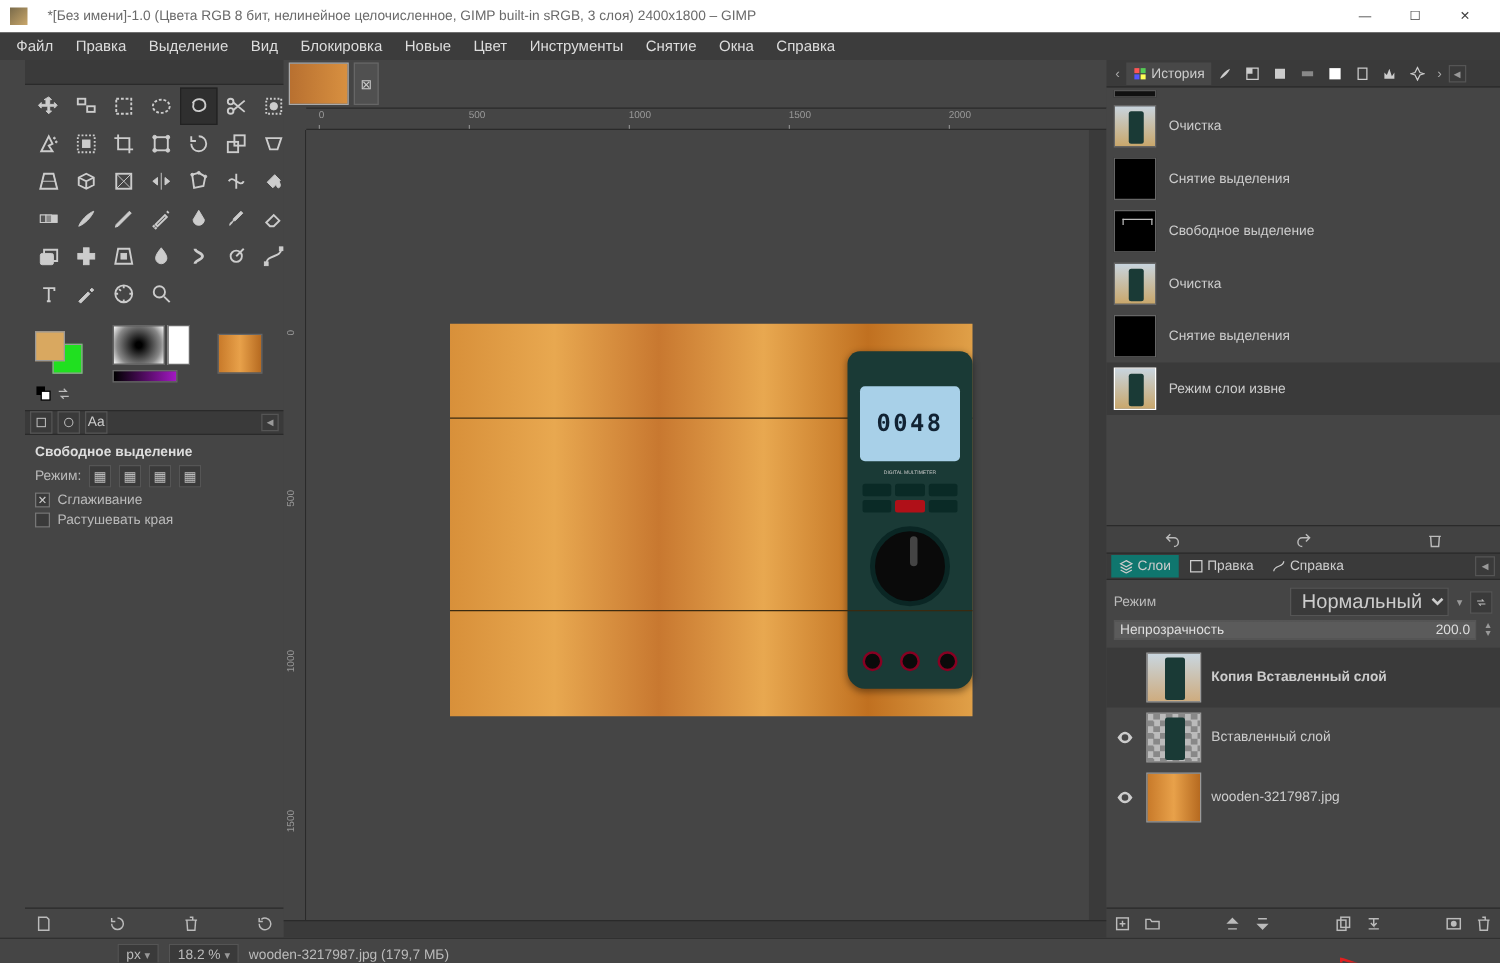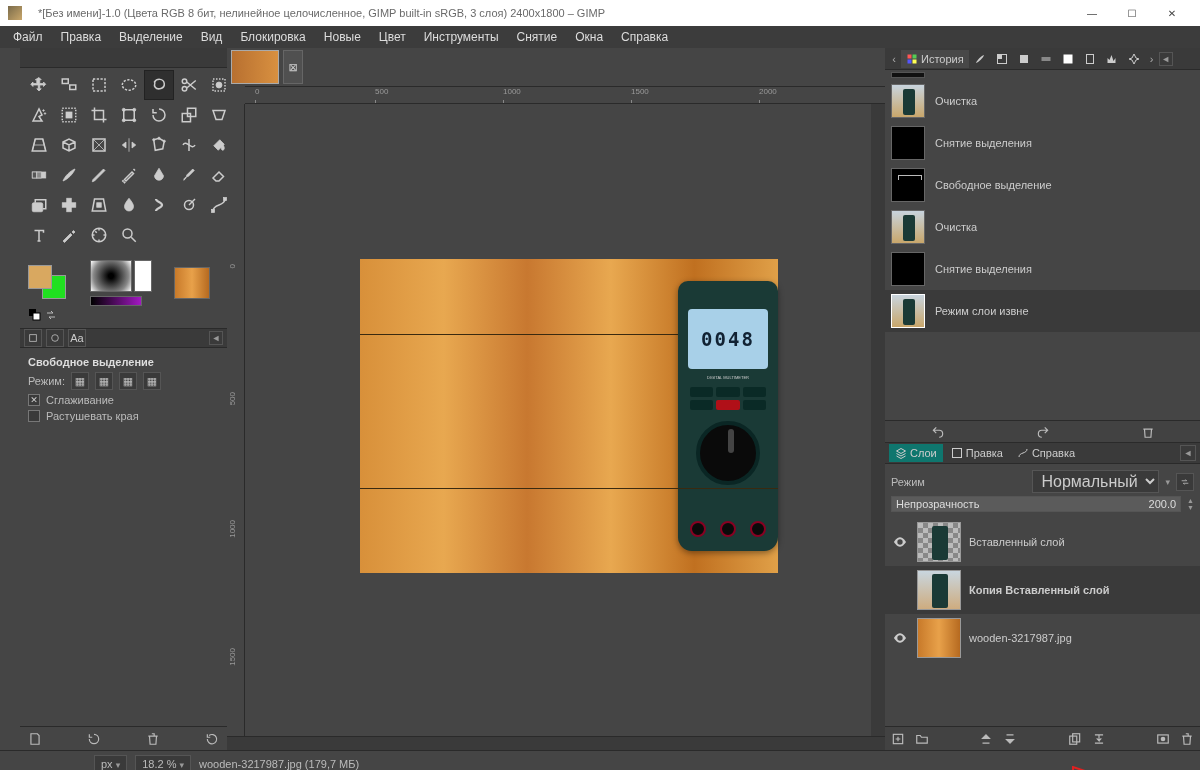--- a/index.html
+++ b/index.html
@@ -680,38 +680,38 @@
           <span>200.0</span>
         </div>
         <span style="display:flex;flex-direction:column;font-size:7px;color:#999">
             <span>▲</span>
             <span>▼</span>
           </span>
       </div>
     </div>
 
     <div class="layer-list">
+      <div class="layer-row sel">
+        <div class="eye hidden">
+            <svg viewBox="0 0 24 24">
+              <path d="M12 5c5 0 9 7 9 7s-4 7-9 7-9-7-9-7 4-7 9-7zm0 3a4 4 0 1 0 0 8 4 4 0 0 0 0-8z"></path>
+            </svg>
+          </div>
+        <div class="layer-thumb mm"></div>
+        <div class="layer-label">Копия Вставленный слой</div>
+      </div>
       <div class="layer-row">
         <div class="eye">
             <svg viewBox="0 0 24 24">
               <path d="M12 5c5 0 9 7 9 7s-4 7-9 7-9-7-9-7 4-7 9-7zm0 3a4 4 0 1 0 0 8 4 4 0 0 0 0-8z"></path>
             </svg>
           </div>
         <div class="layer-thumb checker"></div>
         <div class="layer-label">Вставленный слой</div>
       </div>
-      <div class="layer-row sel">
-        <div class="eye hidden">
-            <svg viewBox="0 0 24 24">
-              <path d="M12 5c5 0 9 7 9 7s-4 7-9 7-9-7-9-7 4-7 9-7zm0 3a4 4 0 1 0 0 8 4 4 0 0 0 0-8z"></path>
-            </svg>
-          </div>
-        <div class="layer-thumb mm"></div>
-        <div class="layer-label">Копия Вставленный слой</div>
-      </div>
       <div class="layer-row">
         <div class="eye">
             <svg viewBox="0 0 24 24">
               <path d="M12 5c5 0 9 7 9 7s-4 7-9 7-9-7-9-7 4-7 9-7zm0 3a4 4 0 1 0 0 8 4 4 0 0 0 0-8z"></path>
             </svg>
           </div>
         <div class="layer-thumb wood"></div>
         <div class="layer-label">wooden-3217987.jpg</div>
       </div>
     </div>

